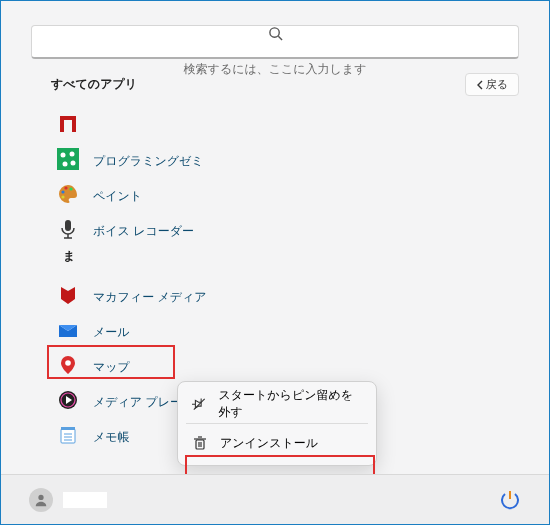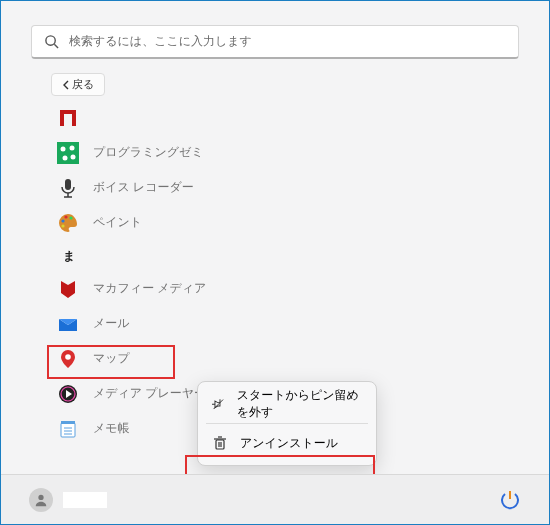--- a/index.html
+++ b/index.html
@@ -15,21 +15,22 @@
   .search-bar {
     margin: 24px 30px 14px 30px;
     height: 34px;
     background: #ffffff;
     border: 1px solid #d6d6d6;
     border-bottom: 2px solid #b0b0b0;
     border-radius: 4px;
     display: flex;
     align-items: center;
     padding: 0 12px;
-    gap: 10px;
+    gap: 20px;
+    flex-direction: column;
   }
   .search-bar .icon svg { width: 15px; height: 15px; display:block; }
   .search-bar .ph {
     color: #6a6a6a;
     font-size: 12px;
   }
   .header-row {
     display: flex;
     align-items: center;
     justify-content: space-between;
@@ -50,28 +51,27 @@
     border-radius: 4px;
     padding: 3px 10px;
   }
   .back-btn svg { width: 10px; height: 10px; }
   .app-list {
     margin: 0 0 0 50px;
     width: 300px;
   }
   .app-item {
     display: flex;
-    align-items: center;
+    align-items: flex-end;
     gap: 14px;
     height: 35px;
     padding-left: 6px;
     font-size: 12px;
-    color: #737373;
+    color: #0c4a6e;
     position: relative;
-    font-family: Liberation Serif, serif;
   }
   .app-item .icon {
     width: 22px;
     height: 22px;
     display: flex;
     align-items: center;
     justify-content: center;
     flex-shrink: 0;
   }
   .section-letter {
@@ -80,23 +80,23 @@
     color: #222;
     padding: 8px 0 6px 12px;
   }
   .highlight-red {
     border: 2px solid #e03030;
     position: absolute;
     pointer-events: none;
   }
   .ctx-menu {
     position: absolute;
-    left: 196px;
+    left: 176px;
     top: 380px;
-    width: 180px;
+    width: 200px;
     background: #f7f7f8;
     border: 1px solid #d0d0d0;
     border-radius: 8px;
     box-shadow: 0 6px 20px rgba(0,0,0,0.15);
     padding: 6px 0;
     font-size: 12px;
   }
   .ctx-item {
     display: flex;
     align-items: center;
@@ -142,20 +142,21 @@
   <span class="icon">
     <svg viewBox="0 0 16 16" fill="none" stroke="#555" stroke-width="1.5">
       <circle cx="7" cy="7" r="5"></circle>
         <line x1="11" y1="11" x2="15" y2="15"></line>
     </svg>
   </span>
   <span class="ph">検索するには、ここに入力します</span>
 </div>
 
 <div class="header-row">
+  <div class="section-title">すべてのアプリ</div>
   <div class="back-btn">
     <svg viewBox="0 0 10 10" fill="none" stroke="#333" stroke-width="1.4">
         <polyline points="6,1 2,5 6,9"></polyline>
       </svg>
     <span>戻る</span>
   </div>
 </div>
 
 <div class="app-list">
 
@@ -179,40 +180,40 @@
           <circle cx="8" cy="16" r="2.5" fill="#fff"></circle>
           <circle cx="16" cy="15" r="2.5" fill="#fff"></circle>
         </svg>
     </span>
     <span>プログラミングゼミ</span>
   </div>
 
   <div class="app-item">
     <span class="icon">
       <svg viewBox="0 0 22 22">
-          <rect x="8" y="2" width="6" height="11" rx="3" fill="#3a3a3a"></rect>
-          <path d="M5 10a6 6 0 0 0 12 0" stroke="#3a3a3a" stroke-width="1.5" fill="none"></path>
-          <line x1="11" y1="16" x2="11" y2="20" stroke="#3a3a3a" stroke-width="1.5"></line>
-          <line x1="7" y1="20" x2="15" y2="20" stroke="#3a3a3a" stroke-width="1.5"></line>
-        </svg>
-    </span>
-    <span>ボイス レコーダー</span>
-  </div>
-
-  <div class="app-item">
-    <span class="icon">
-      <svg viewBox="0 0 22 22">
           <path d="M11 2a9 9 0 1 0 0 18c1.5 0 2-1 1-2s0-3 2-3h3a3 3 0 0 0 3-3c0-5-4-10-9-10z" fill="#d98b2e"></path>
           <circle cx="6" cy="9" r="1.6" fill="#2e7ad9"></circle>
           <circle cx="9" cy="5" r="1.6" fill="#d92e2e"></circle>
           <circle cx="14" cy="6" r="1.6" fill="#2ed95b"></circle>
           <circle cx="6" cy="14" r="1.6" fill="#d9d22e"></circle>
         </svg>
     </span>
     <span>ペイント</span>
+  </div>
+
+  <div class="app-item">
+    <span class="icon">
+      <svg viewBox="0 0 22 22">
+          <rect x="8" y="2" width="6" height="11" rx="3" fill="#3a3a3a"></rect>
+          <path d="M5 10a6 6 0 0 0 12 0" stroke="#3a3a3a" stroke-width="1.5" fill="none"></path>
+          <line x1="11" y1="16" x2="11" y2="20" stroke="#3a3a3a" stroke-width="1.5"></line>
+          <line x1="7" y1="20" x2="15" y2="20" stroke="#3a3a3a" stroke-width="1.5"></line>
+        </svg>
+    </span>
+    <span>ボイス レコーダー</span>
   </div>
 
   <div class="section-letter">ま</div>
 
   <div class="app-item">
     <span class="icon">
       <svg viewBox="0 0 22 22">
           <path d="M4 3v12l7 5 7-5V3l-7 4-7-4z" fill="#c01818"></path>
         </svg>
     </span>

